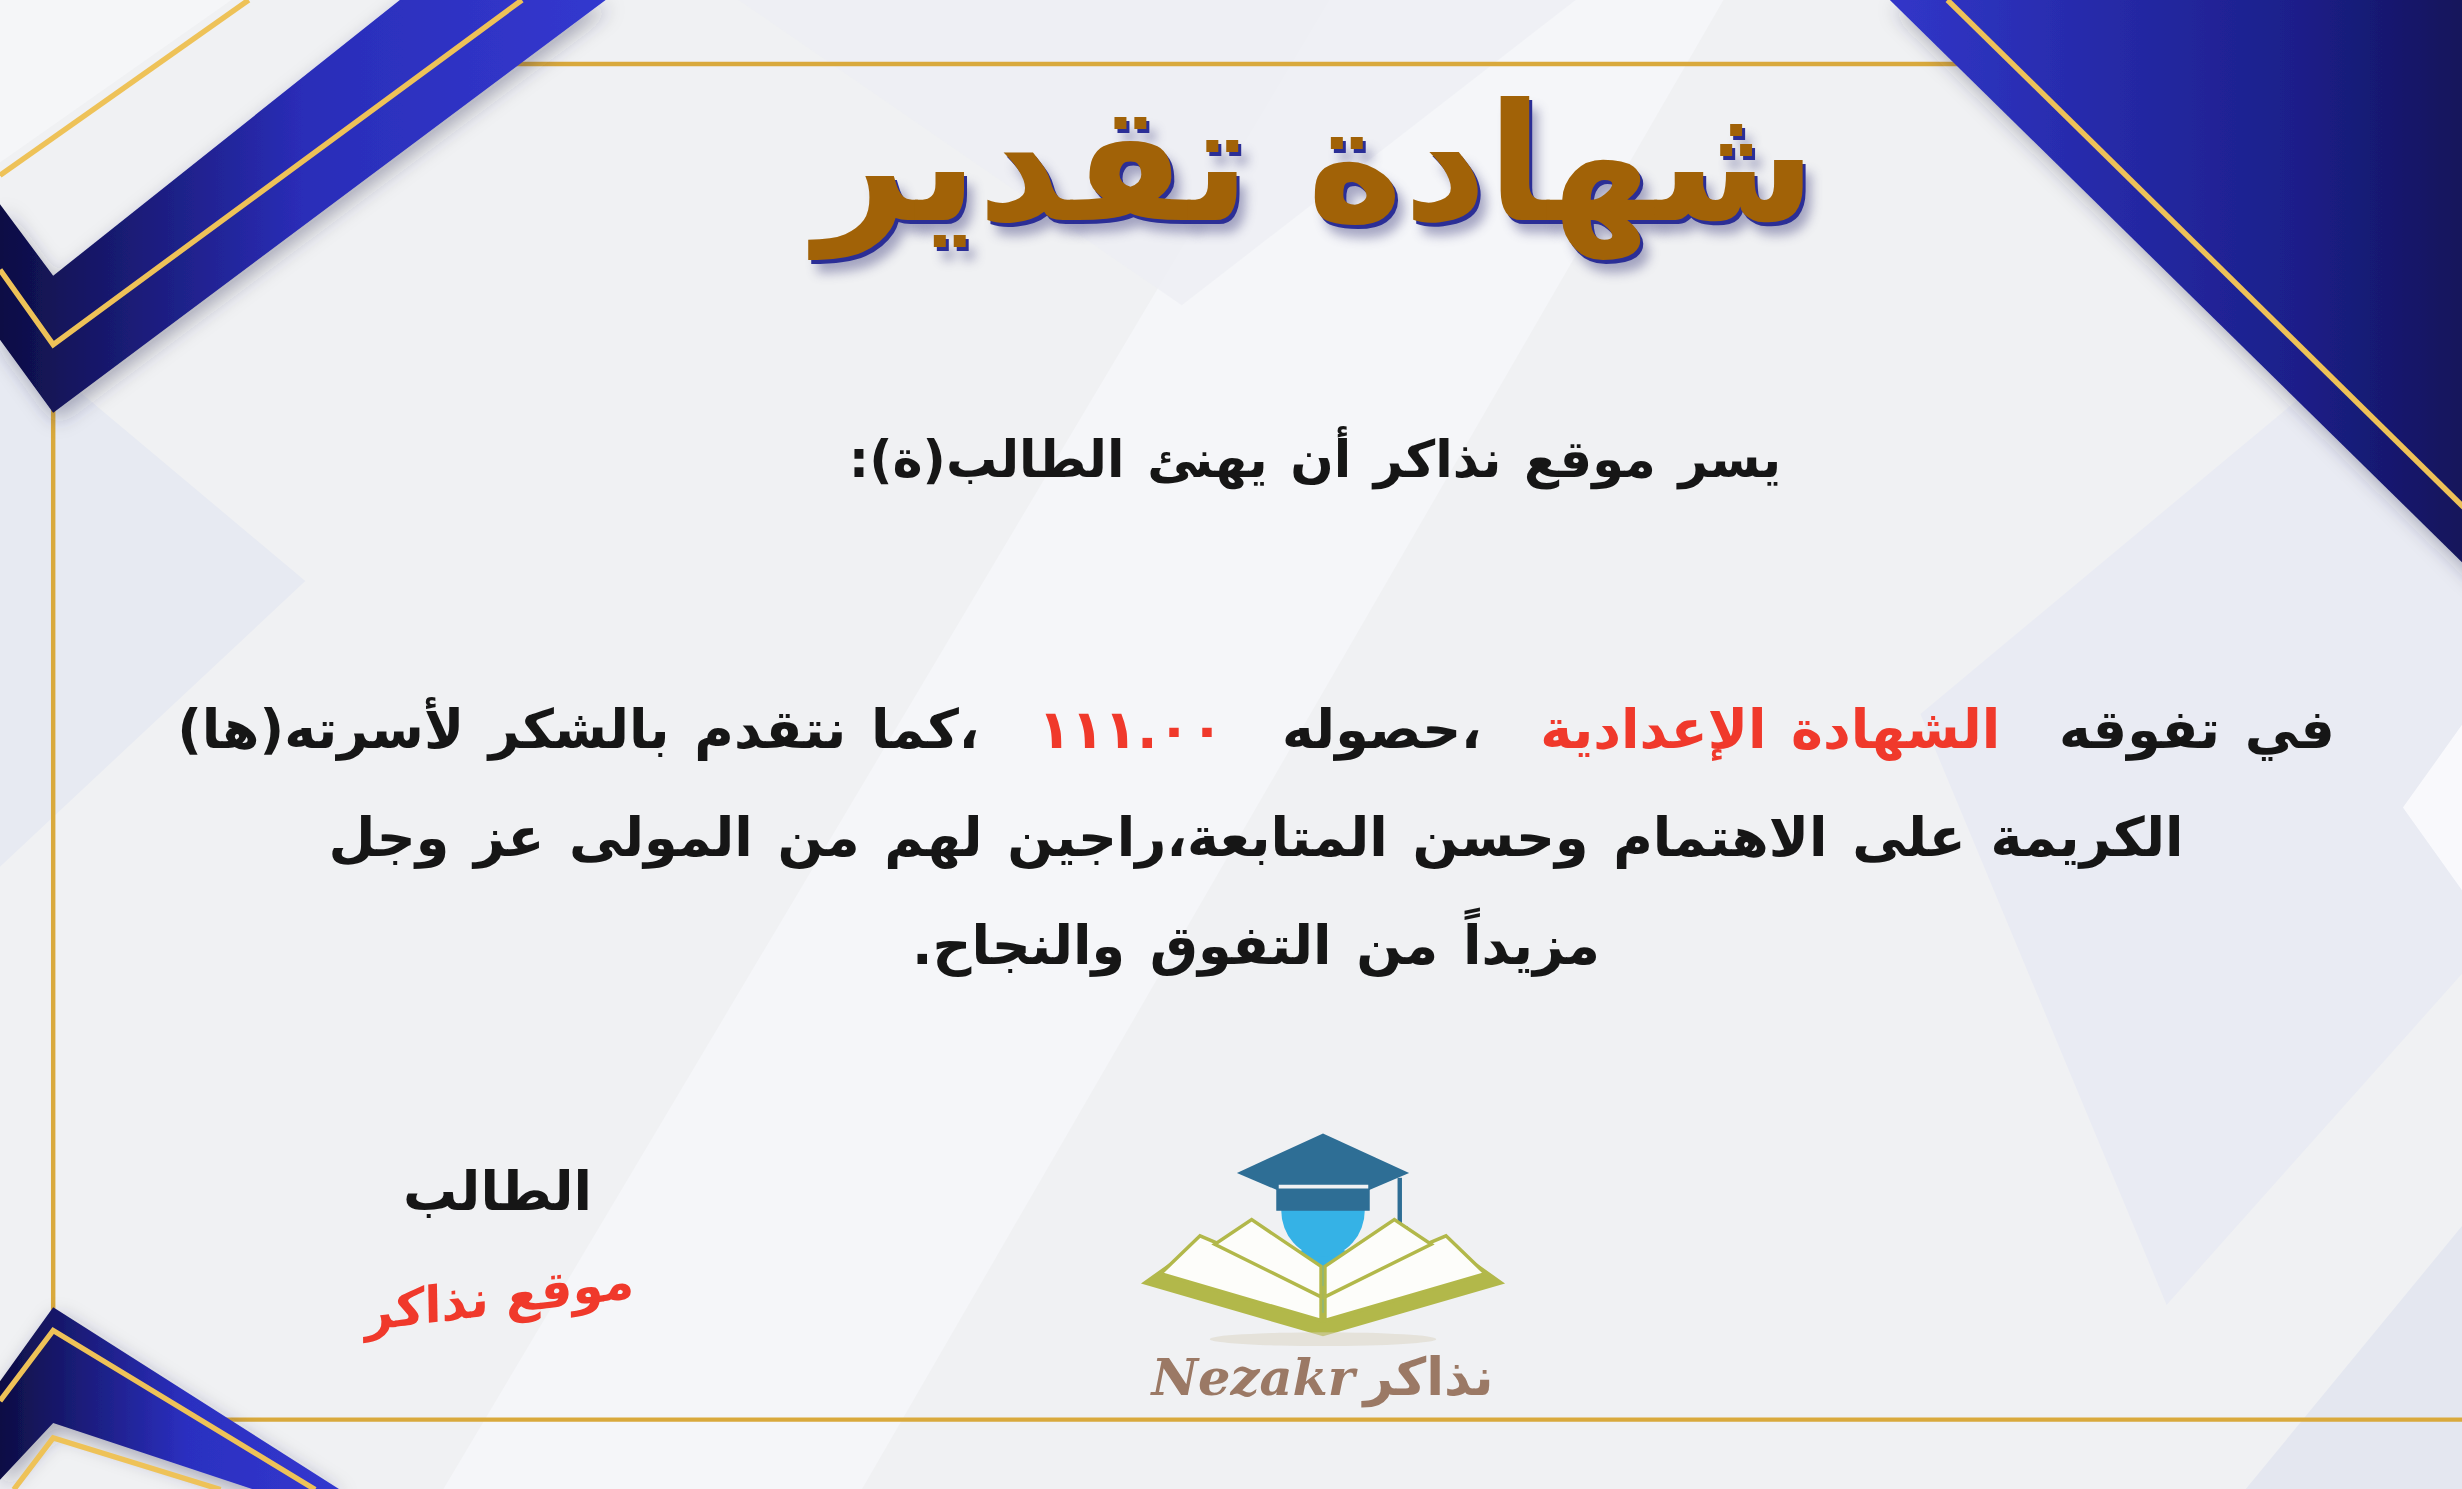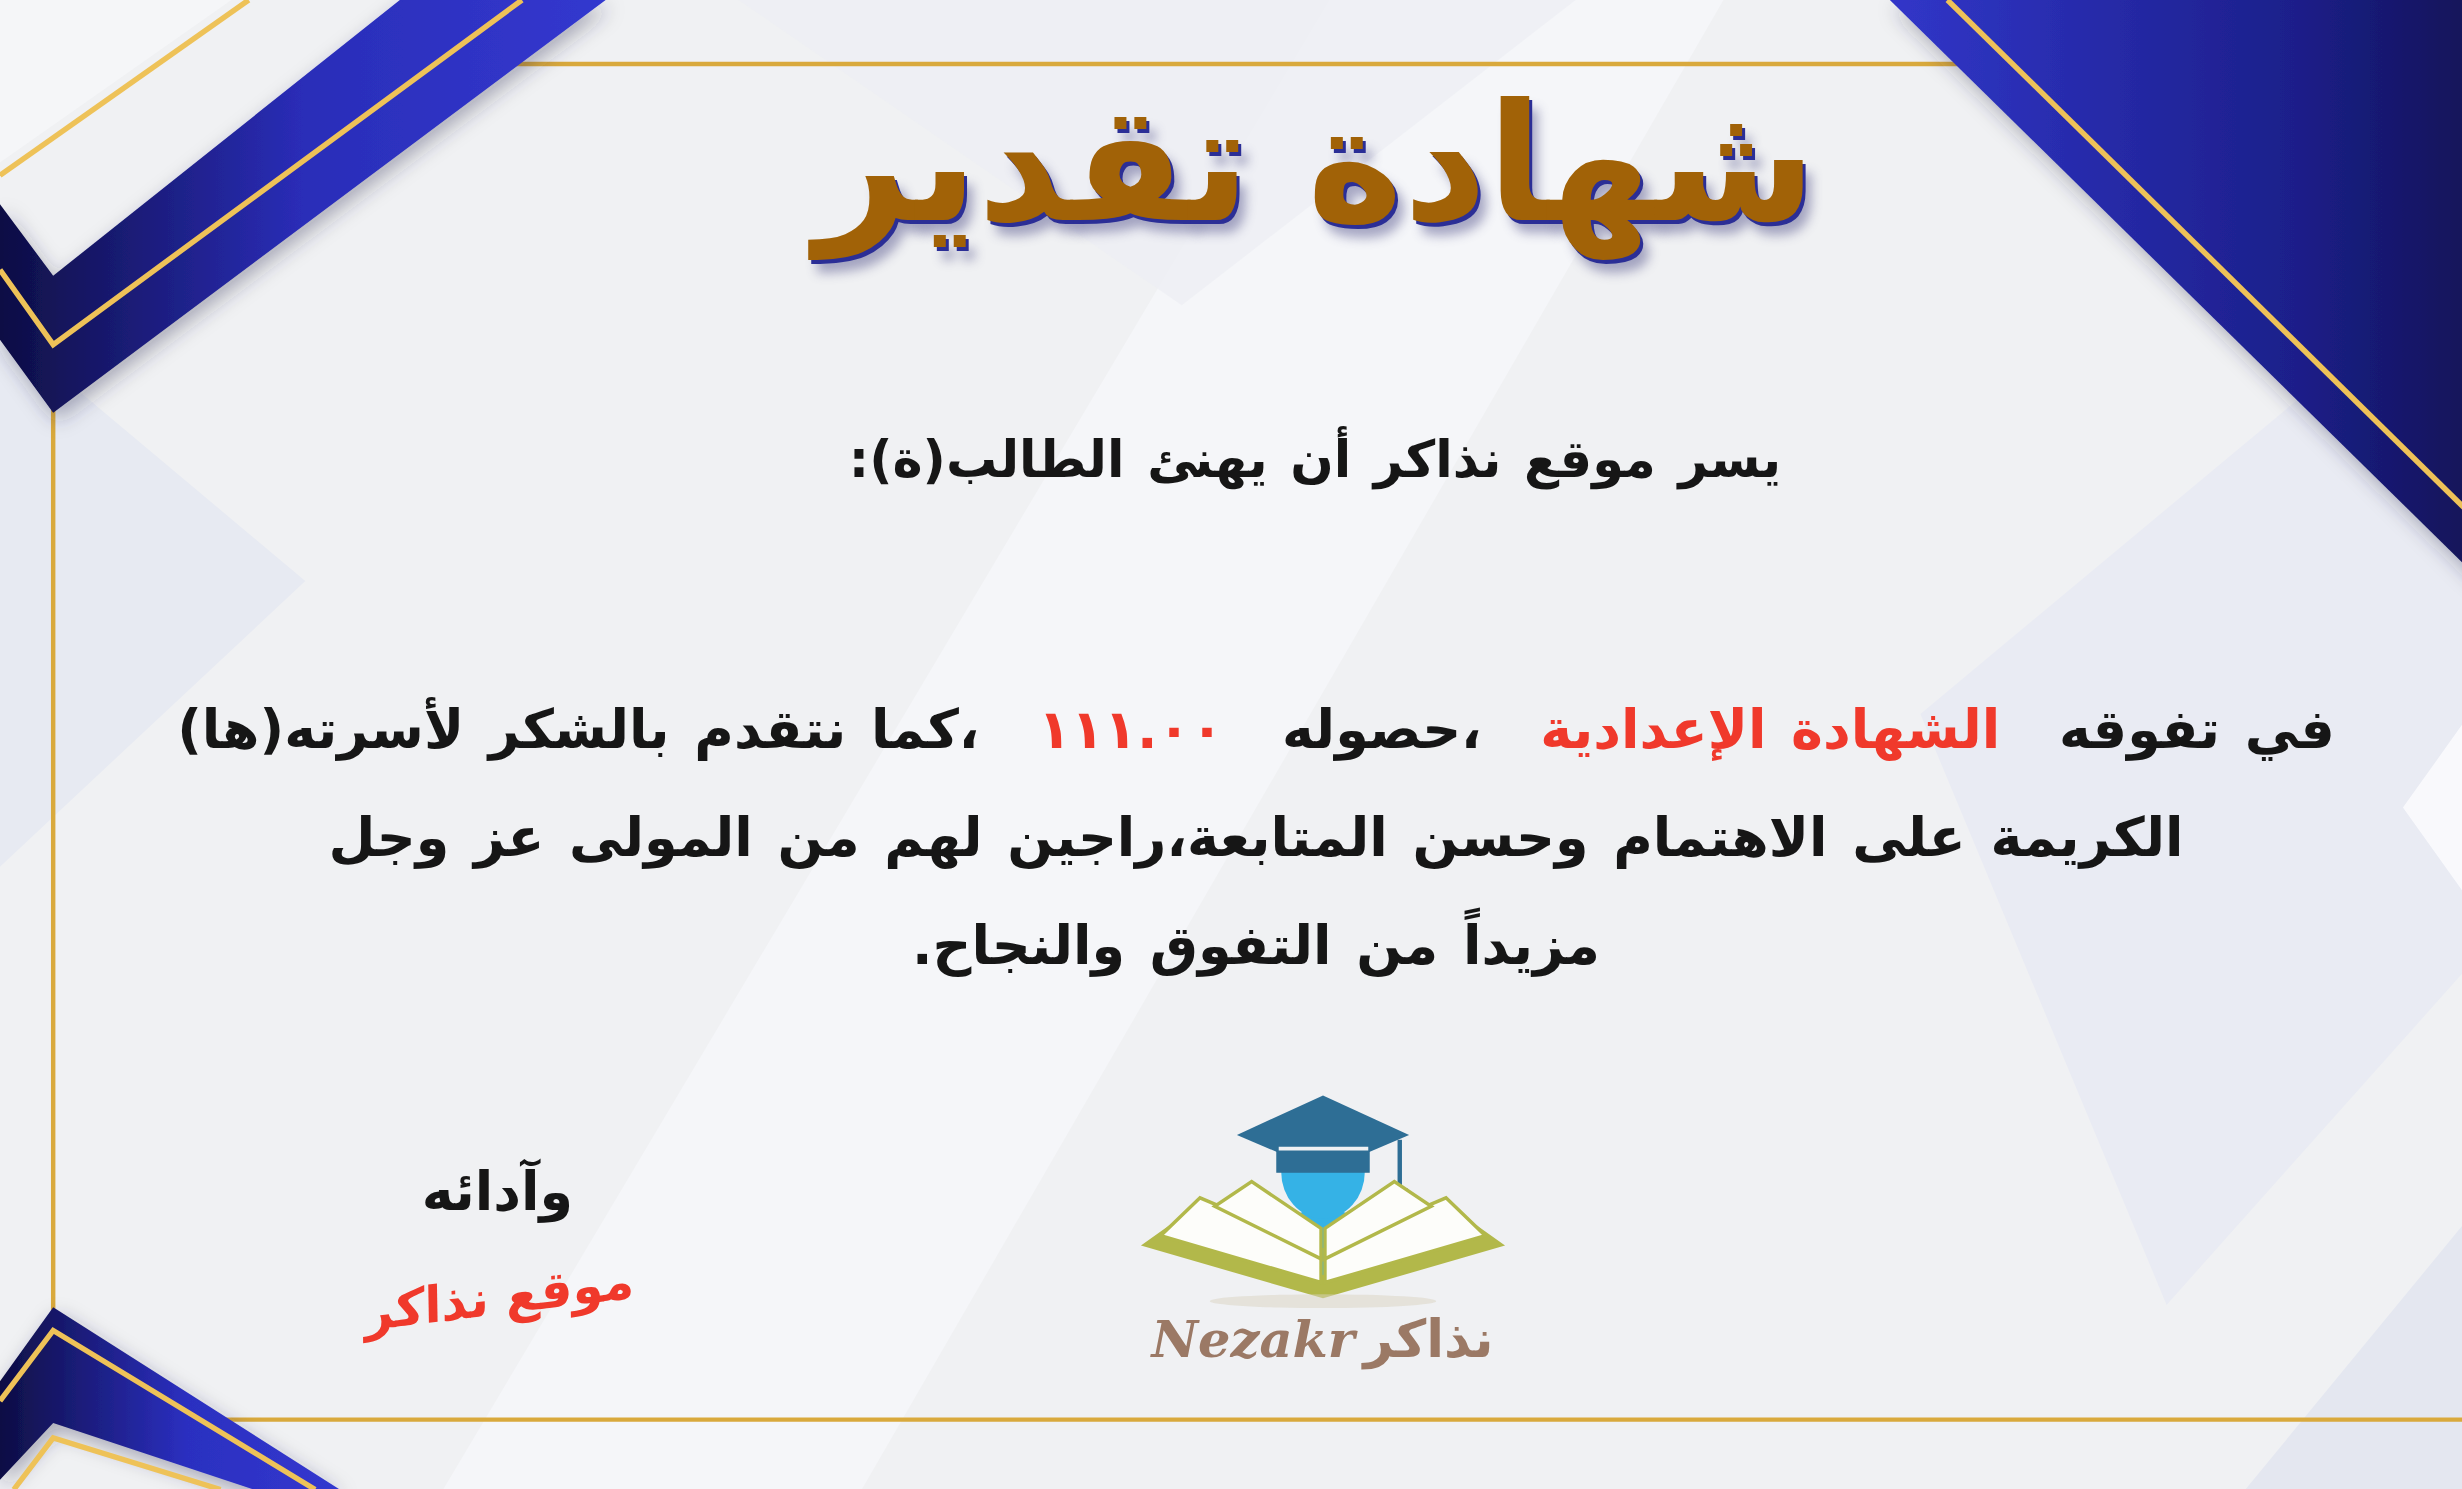--- a/index.html
+++ b/index.html
@@ -21,21 +21,21 @@
   .para{left:74px;top:676px;width:2364px;font-size:54px;font-weight:bold;word-spacing:5.9px;}
   .para .pline{line-height:108px;height:108px;white-space:nowrap;}
   .red{color:#f0392b;}
   .fill{margin:0 34px;}
   .gradefill{margin-inline-start:27px;}
   .sig-label{left:345px;top:1160px;width:305px;font-size:54px;font-weight:bold;}
   .sig-script{
     left:305px;top:1268px;width:389px;font-size:50px;color:#f0392b;
     transform:rotate(-7deg) skewX(-6deg);font-weight:bold;
   }
-  .logo{position:absolute;left:1118px;top:1066px;width:409px;height:315px;}
+  .logo{position:absolute;left:1118px;top:1104px;width:409px;height:315px;}
   .logo svg{display:block;margin:0 auto;}
   .wordmark{
     display:flex;justify-content:center;align-items:baseline;gap:8.9px;
     margin-top:-3px;color:#9b7965;direction:ltr;
   }
   .wordmark .latin{font-family:"DejaVu Serif",serif;font-style:italic;font-weight:bold;font-size:51px;}
   .wordmark .arab{font-family:"DejaVu Sans",sans-serif;font-weight:bold;font-size:52px;}
 </style>
 </head>
 <body>
@@ -116,21 +116,21 @@
       <span>في تفوقه</span>
       <span class="red fill">الشهادة الإعدادية</span>
       <span>،حصوله</span>
       <span class="red fill">١١١.٠٠</span>
       <span>،كما نتقدم بالشكر لأسرته(ها)</span>
     </div>
     <div class="pline">الكريمة على الاهتمام وحسن المتابعة،راجين لهم من المولى عز وجل</div>
     <div class="pline">مزيداً من التفوق والنجاح.</div>
   </div>
 
-  <div class="layer sig-label">وآدائه</div>
+  <div class="layer sig-label">الطالب</div>
   <div class="layer sig-script">موقع نذاكر</div>
 
   <div class="logo">
     <svg width="394" height="246" viewBox="0 0 800 500" aria-hidden="true">
 
       <path d="M290,420 C290,330 335,290 400,290 C465,290 510,330 510,420 L400,470 Z" fill="#35b2e6"></path>
       <ellipse cx="400" cy="215" rx="85" ry="95" fill="#35b2e6"></ellipse>
 
       <polygon points="400,60 575,140 400,215 225,140" fill="#2e6e95"></polygon>
       <rect x="305" y="165" width="190" height="52" fill="#2e6e95"></rect>

